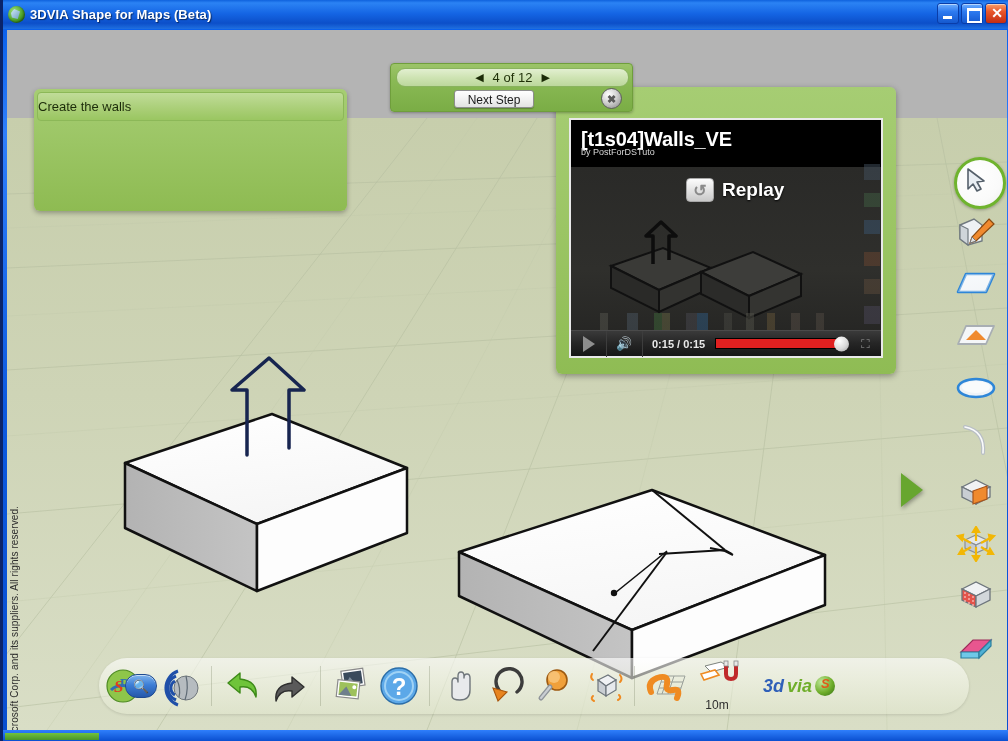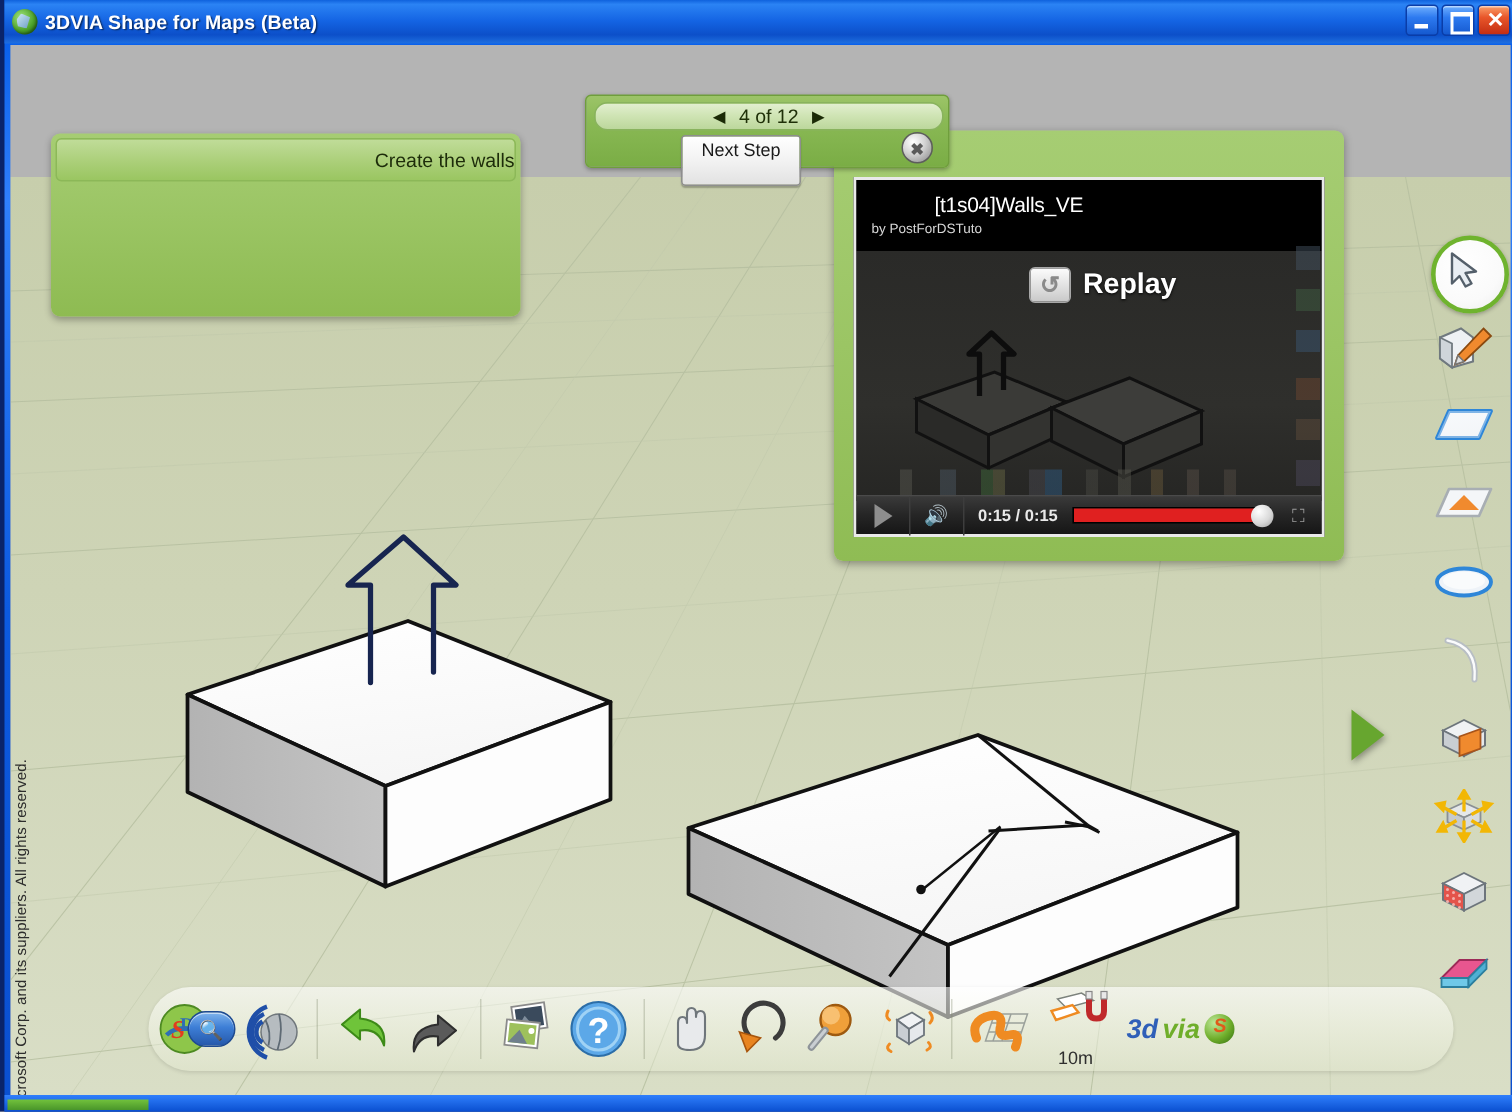--- a/index.html
+++ b/index.html
@@ -99,21 +99,21 @@
   }
   #stepcounter {
     position:absolute; left:5px; top:4px; width:233px; height:19px;
     background: linear-gradient(180deg,#e2efd0 0%,#cfe4b4 48%,#bcd79c 100%);
     border: 1px solid #89b35e; border-radius: 9px;
     display:flex; align-items:center; justify-content:center; gap:9px;
     font-size:13px; color:#1f3008;
   }
   .arrowglyph { font-size: 11px; color:#1a2a06; }
   #nextstep {
-    position:absolute; left:63px; top:26px; width:80px; height:34px;
+    position:absolute; left:63px; top:26px; width:80px; height:18px;
     background: linear-gradient(180deg,#ffffff 0%,#f2f2f2 50%,#e2e2e2 100%);
     border: 1px solid #8e8e8e; border-radius: 3px;
     font-size:12px; color:#1a1a1a; text-align:center; line-height:18px;
     box-shadow: 0 1px 1px rgba(0,0,0,.25);
     white-space: nowrap;
   }
   #stepclose {
     position:absolute; right:10px; top:24px; width:21px; height:21px;
     border-radius:50%;
     background: radial-gradient(circle at 35% 30%,#ffffff 0%,#d2d2d2 45%,#848484 100%);
@@ -129,21 +129,21 @@
     position: absolute; left: 27px; top: 59px; width: 313px; height: 122px;
     background: linear-gradient(180deg,#a6cd73 0%,#9bc564 45%,#8ebb52 100%);
     border-radius: 6px;
     box-shadow: 0 2px 5px rgba(0,0,0,.3);
     z-index: 15;
   }
   #instruction-header {
     position:absolute; left:3px; top:3px; width:307px; height:29px;
     background: linear-gradient(180deg,#c0dc99 0%,#a9ce76 60%,#9ac661 100%);
     border:1px solid #8cb858; border-radius:4px;
-    font-size:13px; color:#1d2c0a; text-align:right; line-height:27px;
+    font-size:13px; color:#1d2c0a; text-align:left; line-height:27px;
   }
   #instruction-body {
     position:absolute; left:20px; top:42px; width:275px;
     font-size:13px; color:#152007; line-height:20px;
   }
 
   
   #videopanel {
     position: absolute; left: 549px; top: 57px; width: 340px; height: 287px;
     background: linear-gradient(180deg,#a6cd73 0%,#9bc564 50%,#8fbc54 100%);
@@ -156,23 +156,22 @@
     background: #000;
     border: 2px solid #e9e9e9;
   }
   #videoscreen {
     position:absolute; left:0; top:0; width:310px; height:214px;
     background: linear-gradient(180deg,#000 0%,#000 22%,#2a2a28 22%,#2f2f2c 70%,#262624 100%);
     overflow:hidden;
   }
   #video-title {
     position:absolute; left:10px; top:8px;
-    color:#fff; font-size:14px; font-weight:normal; letter-spacing:-.2px;
+    color:#fff; font-size:20px; font-weight:bold; letter-spacing:-.2px;
     text-shadow: 0 1px 2px rgba(0,0,0,.9);
-    margin-left: 42px;
   }
   #video-author {
     position:absolute; left:10px; top:27px;
     color:#d8d8d8; font-size:9px; font-weight:normal;
     text-shadow: 0 1px 2px rgba(0,0,0,.9);
   }
   #replay-btn {
     position:absolute; left:115px; top:58px; display:flex; align-items:center; gap:8px;
   }
   #replay-icon {
@@ -300,21 +299,21 @@
     display:flex; align-items:center; justify-content:center;
     color:#fff; font-size:13px;
     box-shadow: inset 0 1px 0 rgba(255,255,255,.55);
   }
   #scale-indicator {
     display:flex; flex-direction:column; align-items:center; justify-content:space-between;
     width:56px; height:52px; position:relative;
   }
   #scale-label { font-size:12px; color:#2e2e2e; margin-top:1px; }
   #via-logo {
-    display:flex; align-items:center; gap:3px; margin-left:6px; margin-right:4px;
+    display:flex; align-items:center; gap:3px; margin-left:18px; margin-right:4px;
     font-size:18px; font-weight:bold; font-style:italic;
   }
   .via-3d { color:#2f5fb8; }
   .via-via { color:#6fae2a;text-align:right; }
   #via-globe {
     width:20px; height:20px; border-radius:50%;
     background: radial-gradient(circle at 33% 30%,#bfe89a 0%,#6fae2a 55%,#2f6b12 100%);
     position:relative;
   }
   #via-globe::after {

